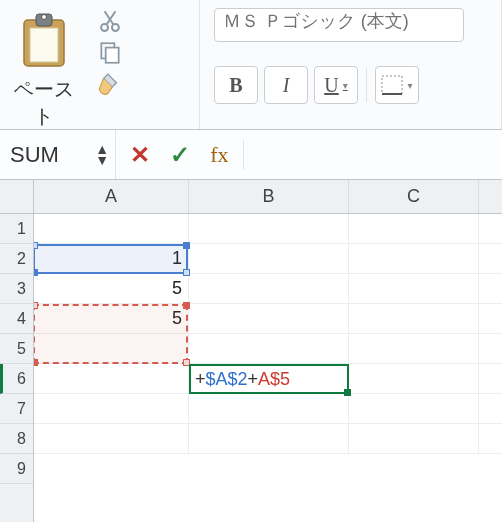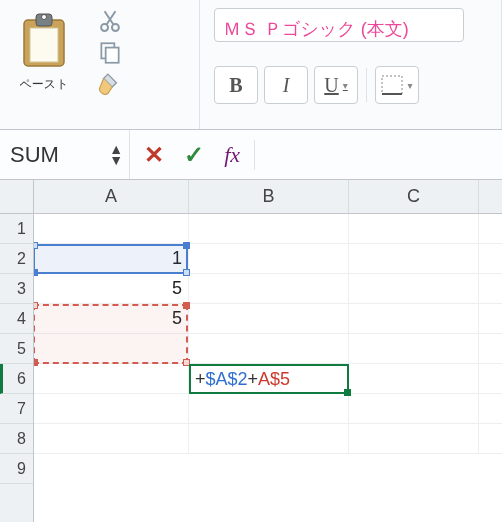--- a/index.html
+++ b/index.html
@@ -5,44 +5,44 @@
   * { box-sizing: border-box; margin: 0; padding: 0; }
   body { font-family: "Helvetica Neue", Arial, sans-serif; font-size: 13px; color: #333; width: 502px; height: 522px; overflow: hidden; background: #fff; }
   
   
   .ribbon { display: flex; height: 130px; border-bottom: 1px solid #c0c6cc; background: #fafbfc;}
   .ribbon-group { padding: 6px 10px 6px 10px; border-right: 1px solid #dfe3e6; display:flex; flex-direction: column; }
   .paste-group { width: 200px; align-items: flex-start; }
   .paste-row { display:flex; align-items:flex-start; }
   .paste-big { width: 68px; text-align:center; }
   .clipboard-svg { width: 52px; height: 58px; display:block; margin: 6px auto 2px auto;}
-  .paste-label { font-size: 12px; margin-top:6px;}
+  .paste-label { font-size: 20px; margin-top:6px;}
   .paste-side { display:flex; flex-direction:column; gap:6px; margin-left: 18px; margin-top:2px;}
   .side-icon { color:#8a99a6; font-size:22px; width:28px; text-align:center;}
   .side-icon svg { display:block; margin:auto;}
   .format-group { flex:1; padding: 8px 6px 6px 14px;}
-  .font-box { width: 250px; height: 34px; border:1px solid #c9ced3; border-radius:4px; display:flex; align-items:flex-end; padding: 0 8px; color:#ec4899; font-size:18px; background:#fff;}
+  .font-box { width: 250px; height: 34px; border:1px solid #c9ced3; border-radius:4px; display:flex; align-items:flex-start; padding: 0 8px; color:#737373; font-size:18px; background:#fff;}
   .fmt-row { display:flex; gap:6px; margin-top:24px;}
   .fmt-btn { width:44px; height:38px; border:1px solid #c9ced3; border-radius:4px; background:#fff; display:flex; align-items:center; justify-content:center; color:#555; font-family: "Times New Roman", serif; font-size:20px;}
   .fmt-btn.b { font-weight:bold;}
   .fmt-btn.i { font-style:italic;}
   .fmt-btn.u { text-decoration: underline; }
   .fmt-btn .caret { font-size:10px; margin-left:4px; color:#888;}
   .border-btn svg { display:block;}
   
   
   .fbar { display:flex; align-items:center; height:50px; border-bottom:1px solid #c0c6cc; background:#fbfdff;}
-  .name-wrap { width: 130px; height: 100%; display:flex; align-items:center; border-right:1px solid #dfe3e6; padding: 0 6px 0 10px;}
+  .name-wrap { width: 116px; height: 100%; display:flex; align-items:center; border-right:1px solid #dfe3e6; padding: 0 6px 0 10px;}
   .name-box { border:none; background:transparent; font-size:22px; width: 80px; color:#333; outline:none;}
   .stepper { display:flex; flex-direction:column; gap:0; color:#444; font-size:14px; line-height: 11px; margin-left:auto;}
   .stepper span { cursor:pointer;}
   .fbar-icons { display:flex; align-items:center; gap:20px; padding: 0 14px;}
   .fx-cancel { color:#c0392b; font-size:24px; font-weight:bold;}
   .fx-enter { color:#2e8b3d; font-size:24px; font-weight:bold;}
-  .fx-label { font-style:italic; font-family:"Times New Roman", serif; font-size:22px; color:#701a75;}
+  .fx-label { font-family:"Times New Roman", serif; font-size:22px; color:#a16207;}
   .fbar-sep { width:1px; height:30px; background:#dfe3e6;}
   .formula-val { font-size:22px; padding-left:6px; font-family: Arial, sans-serif;}
   .formula-val .plus{color:#333;}
   .formula-val .ref1{color:#2f6fd0;}
   .formula-val .ref2{color:#cc3a2f;}
   
   
   .grid-wrap { display:flex; height: calc(522px - 130px - 50px); }
   .row-gutter { width: 34px; background:#eef1f4; border-right:1px solid #c0c6cc;}
   .row-gutter .corner { height:34px; border-bottom:1px solid #c0c6cc; background:#eef1f4;}

